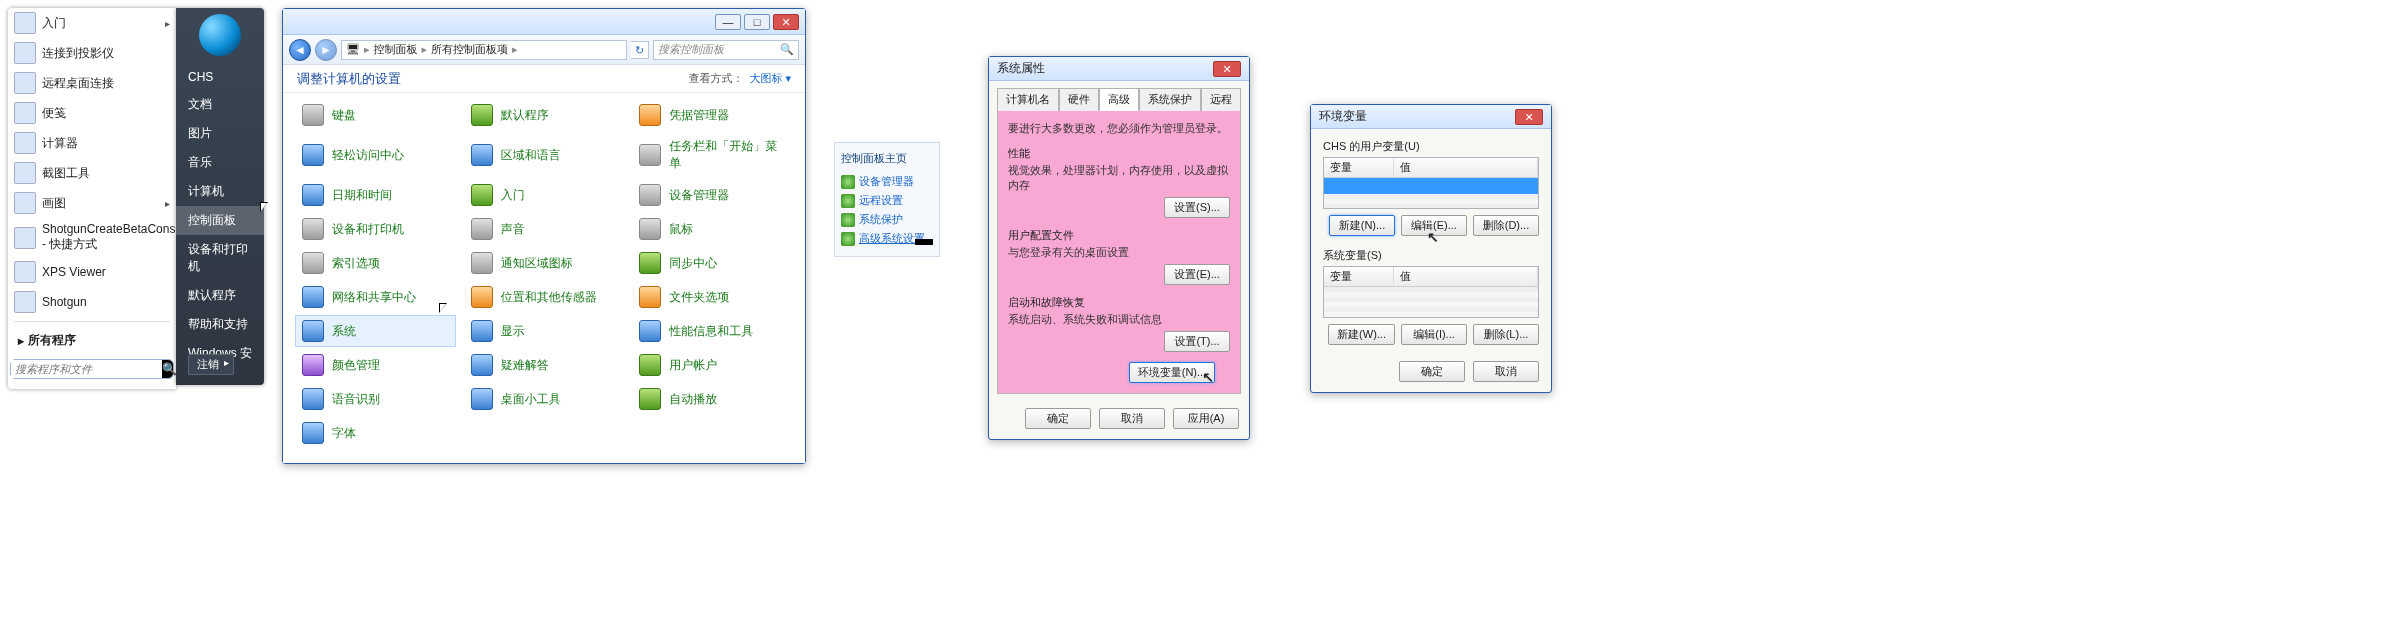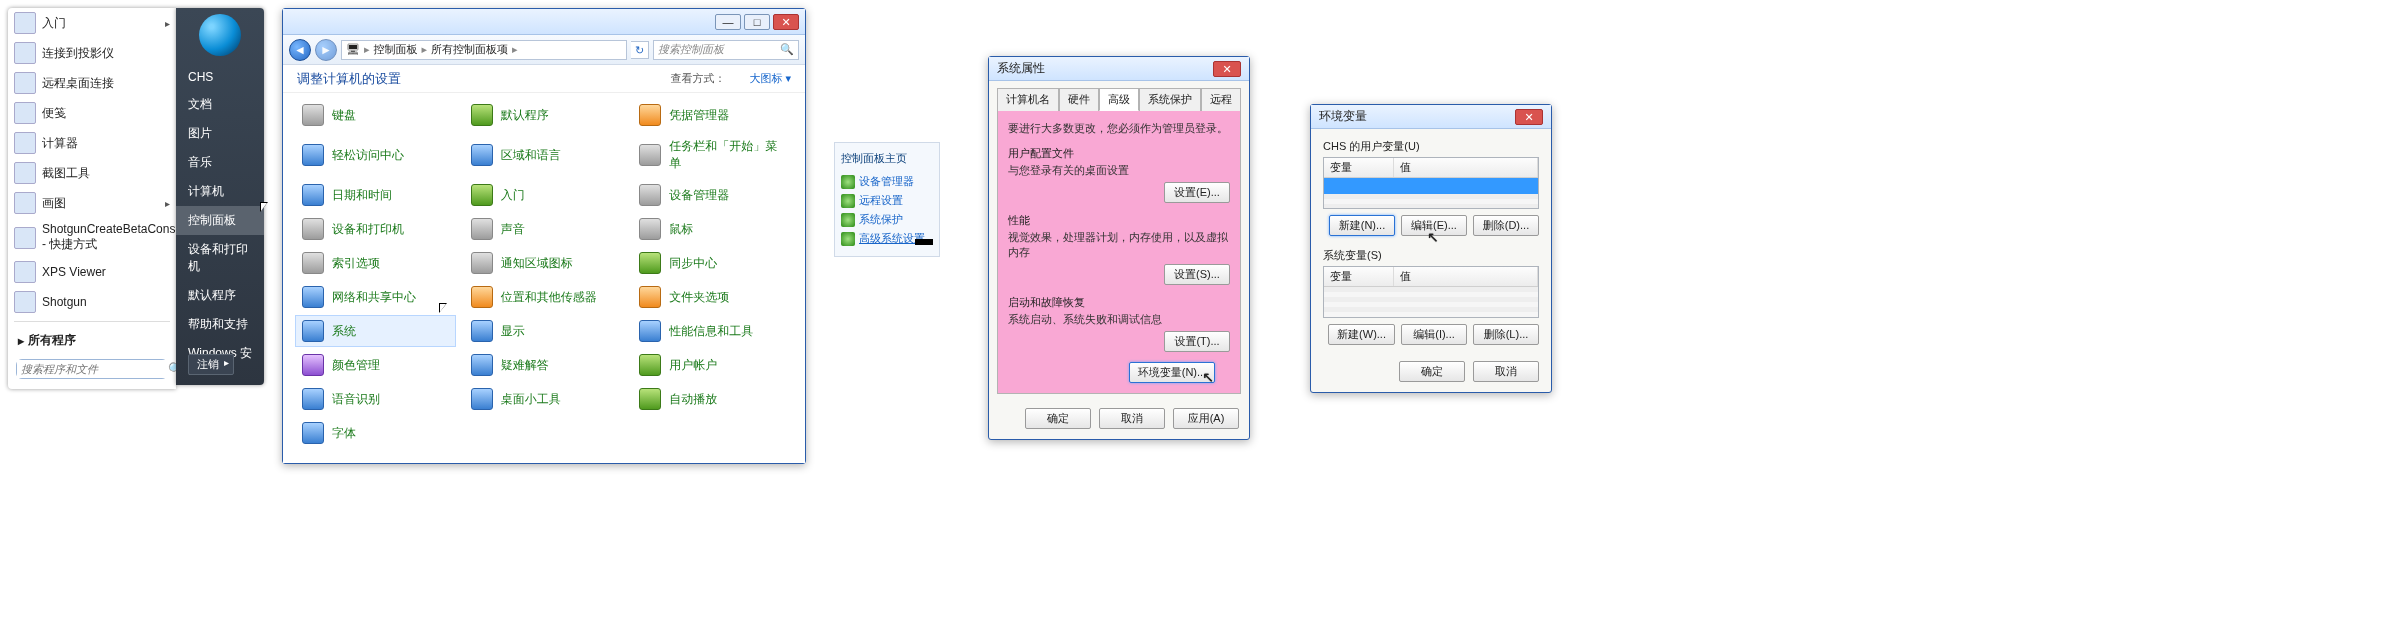--- a/index.html
+++ b/index.html
@@ -9,21 +9,21 @@
   
   #startmenu { left:8px; top:8px; width:258px; }
   .sm-left { float:left; width:168px; background:#fff; border-radius:4px 0 0 4px; box-shadow:0 0 4px rgba(0,0,0,.4); padding-bottom:6px; }
   .sm-right { float:left; width:88px; background:linear-gradient(#3b4755,#2d3540); border-radius:0 4px 4px 0; box-shadow:0 0 4px rgba(0,0,0,.4); min-height:320px; padding-top:56px; position:relative; }
   .sm-orb { position:absolute; top:6px; left:50%; transform:translateX(-50%); width:42px; height:42px; border-radius:50%; background:radial-gradient(circle at 30% 30%, #7cd4ff 5%, #0a8dd6 55%, #045a92 80%);}
   .sm-item { display:flex; align-items:center; padding:4px 6px; gap:6px; cursor:default; }
   .sm-ico { width:22px; height:22px; background:#d9e6f7; border:1px solid #aac; border-radius:2px; flex:0 0 22px; }
   .sm-item .arrow { margin-left:auto; color:#555; font-size:10px; }
   .sm-sep { height:1px; background:#ddd; margin:4px 6px; }
   .sm-allprog { display:flex; align-items:center; padding:6px 10px; font-weight:bold; cursor:default; }
-  .sm-search { margin:4px 8px; display:flex; border:1px solid #9cb6d8; background:#000000; border-radius:6px; }
+  .sm-search { margin:4px 2px; display:flex; border:1px solid #9cb6d8; background:#000000; border-radius:6px; }
   .sm-search input { flex:1; border:0; outline:0; font-size:11px; padding:3px 4px; font-style:italic; color:#888; }
   .sm-search .mag { width:18px; text-align:center; color:#1e62c8; font-size:12px; line-height:18px; }
   .sm-r-item { color:#fff; padding:6px 12px; font-size:12px; cursor:default; }
   .sm-r-item.sel { background:#5a636e; }
   .sm-shut { position:absolute; bottom:10px; left:12px; background:#3a4452; border:1px solid #5a6572; border-radius:2px; color:#fff; font-size:11px; padding:2px 14px 2px 8px; }
   .sm-shut:after { content:"▸"; position:absolute; right:4px; top:2px; font-size:10px; }
 
   
   #cpwin { left:282px; top:8px; width:524px; border:1px solid #2a5caa; border-radius:3px; box-shadow:0 2px 8px rgba(0,0,0,.3); }
   .titlebar { height:26px; background:linear-gradient(#eaf3ff,#cfe4ff); display:flex; align-items:center; justify-content:flex-end; padding:0 6px; gap:3px; border-bottom:1px solid #a7c3e8; }
@@ -31,21 +31,21 @@
   .winbtn.close { background:#d9534f; border-color:#a33; color:#fff; }
   .navbar { height:30px; background:linear-gradient(#f6faff,#e7eff9); display:flex; align-items:center; padding:0 6px; gap:4px; border-bottom:1px solid #d0dae8; }
   .navbtn { width:22px; height:22px; border-radius:50%; background:radial-gradient(circle at 35% 35%, #78b7ff, #2367c3); border:1px solid #1b4e96; color:#fff; font-size:12px; text-align:center; line-height:20px; }
   .crumbs { flex:1; border:1px solid #b7c5d9; background:#fff; height:20px; display:flex; align-items:center; font-size:11px; padding:0 4px; gap:4px; }
   .crumbs span.sep { color:#888; }
   .refresh { width:18px; height:18px; border:1px solid #b7c5d9; text-align:center; line-height:16px; font-size:11px; color:#2367c3; background:#fff; border-left:0; }
   .searchbox { width:146px; height:20px; border:1px solid #b7c5d9; background:#fff; display:flex; align-items:center; font-size:11px; font-style:italic; color:#888; padding:0 4px; }
   .searchbox .mag { margin-left:auto; color:#2367c3; font-style:normal; }
   .toolbar2 { height:28px; display:flex; align-items:center; padding:0 14px; border-bottom:1px solid #eee; }
   .toolbar2 .heading { color:#1a4c9f; font-size:13px; }
-  .toolbar2 .right { margin-left:auto; font-size:11px; color:#555; display:flex; align-items:center; gap:24px; }
+  .toolbar2 .right { margin-left:auto; font-size:11px; color:#555; display:flex; align-items:center; gap:6px; }
   .toolbar2 .right a { color:#1766cc; text-decoration:none; }
   .cp-grid { display:grid; grid-template-columns:repeat(3,1fr); gap:2px 8px; padding:6px 12px 14px; background:#fff; }
   .cp-item { display:flex; align-items:center; gap:8px; padding:4px 6px; cursor:default; border:1px solid transparent; }
   .cp-item.sel { background:#e6f1ff; border-color:#b8d6ff; }
   .cp-ico { width:22px; height:22px; border-radius:3px; flex:0 0 22px; background:linear-gradient(#b8e27a,#4f9a1e); border:1px solid #3c7a18; }
   .cp-ico.blue { background:linear-gradient(#a8d1ff,#3a7fd1); border-color:#2a63ad; }
   .cp-ico.orange { background:linear-gradient(#ffd79a,#f08a1e); border-color:#b86a12; }
   .cp-ico.grey { background:linear-gradient(#e0e0e0,#9c9c9c); border-color:#888; }
   .cp-ico.purple { background:linear-gradient(#e5c1ff,#8c4fd1); border-color:#6a33a8; }
   .cp-item span { color:#1b7a1b; font-size:12px; }
@@ -352,28 +352,28 @@
       <div class="tab act">高级</div>
       <div class="tab">系统保护</div>
       <div class="tab">远程</div>
     </div>
   <div class="tabbody">
     <div class="section">
         <div class="desc">要进行大多数更改，您必须作为管理员登录。</div>
       </div>
     <div id="sp-sections">
         <div class="section">
+          <div class="title">性能</div>
+          <div class="desc">视觉效果，处理器计划，内存使用，以及虚拟内存</div>
+          <div class="bwrap"><span class="btn">设置(S)...</span></div>
+        </div>
+        <div class="section">
           <div class="title">用户配置文件</div>
           <div class="desc">与您登录有关的桌面设置</div>
           <div class="bwrap"><span class="btn">设置(E)...</span></div>
-        </div>
-        <div class="section">
-          <div class="title">性能</div>
-          <div class="desc">视觉效果，处理器计划，内存使用，以及虚拟内存</div>
-          <div class="bwrap"><span class="btn">设置(S)...</span></div>
         </div>
         <div class="section">
           <div class="title">启动和故障恢复</div>
           <div class="desc">系统启动、系统失败和调试信息</div>
           <div class="bwrap"><span class="btn">设置(T)...</span></div>
         </div>
       </div>
     <div style="text-align:right; margin-top:6px">
       <span class="btn primary">环境变量(N)...</span>
       <span class="hand-cursor" style="position:relative; left:-16px; top:6px">↖</span>

